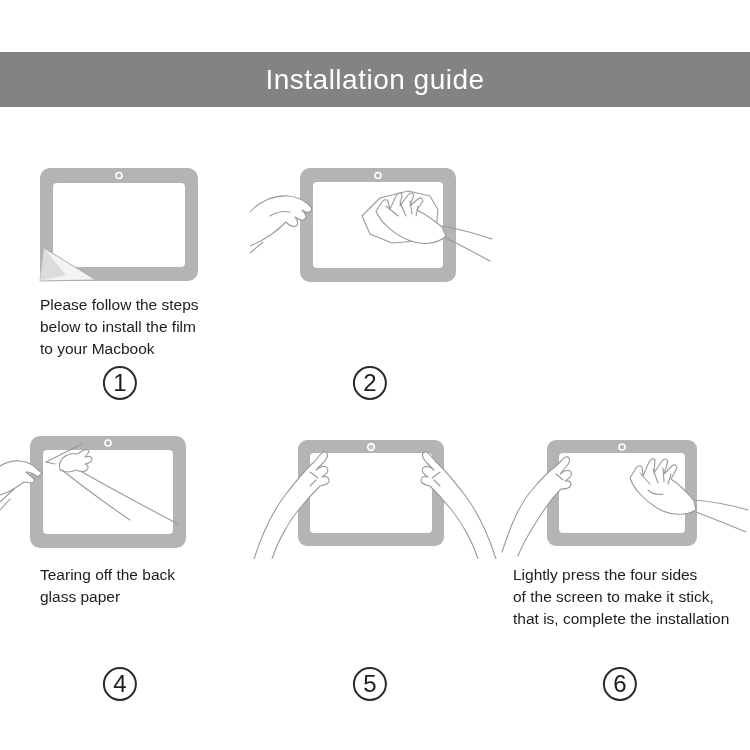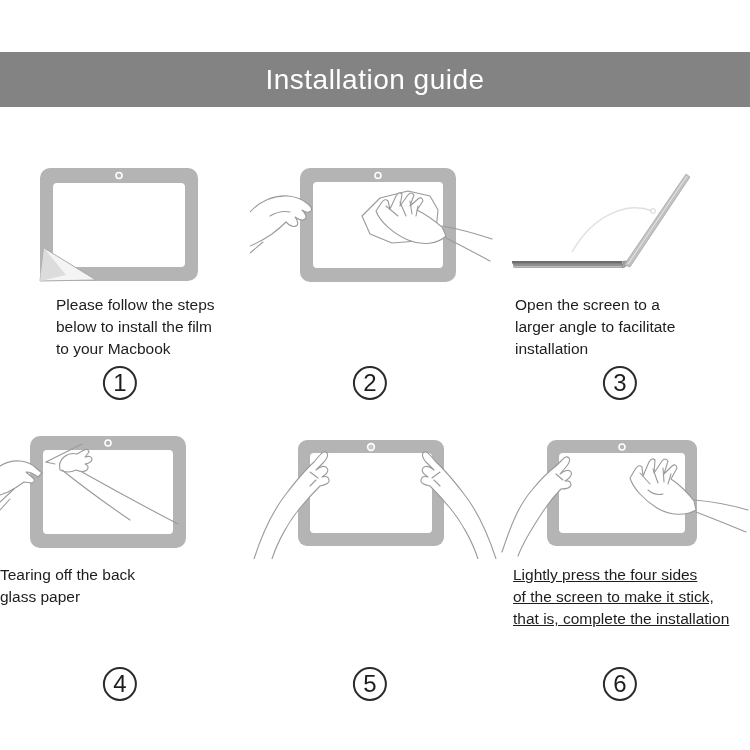--- a/index.html
+++ b/index.html
@@ -18,26 +18,26 @@
   .row1 { top:150px; }
   .row2 { top:420px; }
   .cell { width:250px; position:relative; height:300px; }
   .row2 .cell { height:330px; }
   .illo { width:250px; height:135px; display:block; }
   .illo svg { display:block; width:250px; height:135px; }
   .step-text {
     margin-top:5px; font-size:15.5px; line-height:22px; color:#1d1d1d;
     white-space:pre-line;
   }
-  .row1 .cell:nth-child(1) .step-text { padding-left:56px; }
+  .row1 .cell:nth-child(1) .step-text { padding-left:40px; }
   .row1 .cell:nth-child(2) .step-text { padding-left:33px; }
   .row1 .cell:nth-child(3) .step-text { padding-left:15px; }
-  .row2 .cell:nth-child(1) .step-text { }
+  .row2 .cell:nth-child(1) .step-text { padding-left:40px; }
   .row2 .cell:nth-child(2) .step-text { padding-left:18px; }
-  .row2 .cell:nth-child(3) .step-text { padding-left:13px;text-decoration:underline; }
+  .row2 .cell:nth-child(3) .step-text { padding-left:13px; }
   .step-num {
     position:absolute; left:50%; transform:translateX(-65%);
     width:34px; height:34px; border:2px solid #2b2b2b; border-radius:50%;
     display:flex; align-items:center; justify-content:center;
     font-size:24px; color:#1d1d1d;
   }
   .row1 .step-num { top:212px; }
   .row2 .step-num { top:243px; }
   .lineart { stroke:#9a9a9a; stroke-width:1.1; stroke-linecap:round; stroke-linejoin:round; }
 </style>
@@ -85,38 +85,20 @@
             <path d="M160,47 L162,60"></path>
             <path d="M168,52 L166,62"></path>
             <path d="M192,72 Q215,76 242,85"></path>
             <path d="M196,84 Q216,94 240,107"></path>
           </g>
         </svg>
       </div>
       <div class="step-num">2</div>
     </div>
 
-    <div class="cell">
-      <div class="illo">
-        <svg viewBox="0 0 250 135">
-          <path d="M72,98 C95,58 130,48 152,57" stroke="#e0e0e0" fill="none" stroke-width="1.4"></path>
-          <circle cx="153" cy="57" r="2.4" fill="none" stroke="#e0e0e0" stroke-width="1.2"></circle>
-          <path d="M12,107 L122,107 L124,114 L14,114 Z" fill="#8f8f8f"></path>
-          <rect x="12" y="107" width="110" height="2.4" fill="#6e6e6e"></rect>
-          <rect x="13" y="112" width="109" height="1.6" fill="#bdbdbd"></rect>
-          <path d="M124,114 L133,106 L122,107 Z" fill="#9a9a9a"></path>
-          <path d="M124,111 L186,20 L190,23 L130,113 Z" fill="#c2c2c2" stroke="#9a9a9a" stroke-width="0.6"></path>
-          <path d="M128,110 L187,22" stroke="#e8e8e8" stroke-width="1" fill="none"></path>
-        </svg>
-      </div>
-      <div class="step-text">Open the screen to a
-larger angle to facilitate
-installation</div>
-      <div class="step-num">3</div>
-    </div>
 
   </div>
 
   <div class="row row2">
 
     <div class="cell">
       <div class="illo">
         <svg viewBox="0 0 250 135">
           <rect x="30" y="12" width="156" height="112" rx="10" fill="#b4b4b4"></rect>
           <rect x="43" y="26" width="130" height="84" rx="4" fill="#ffffff"></rect>

